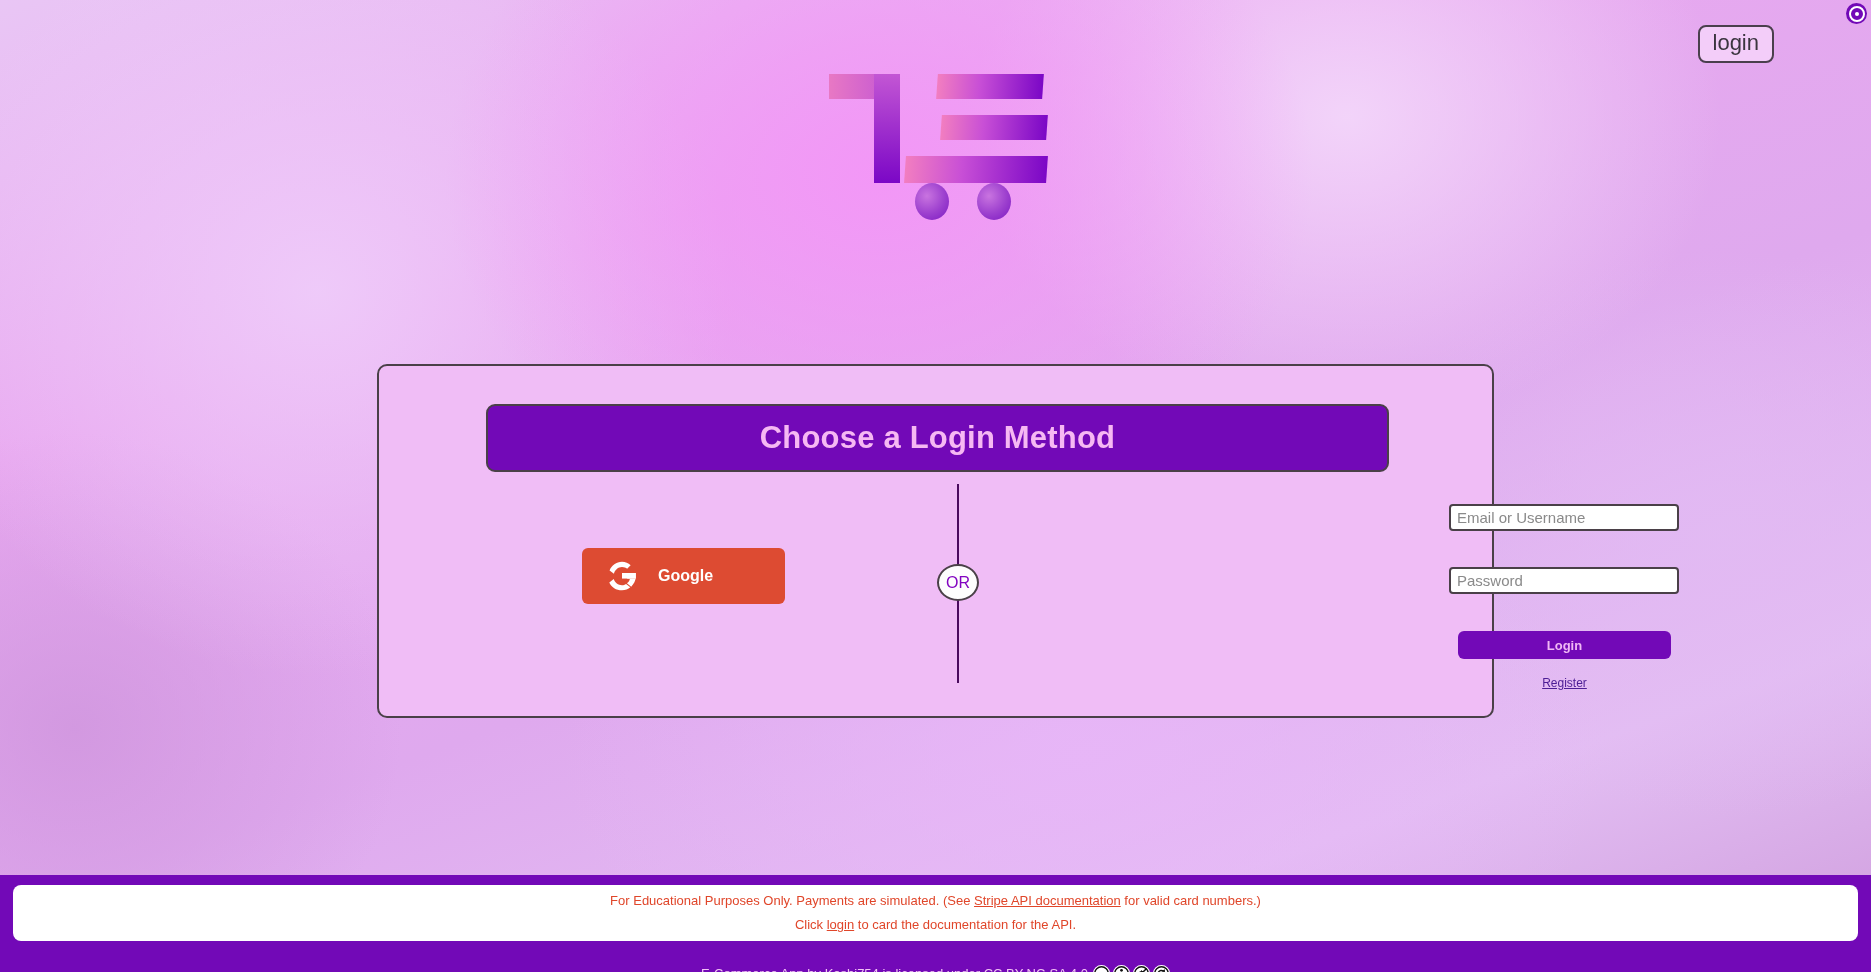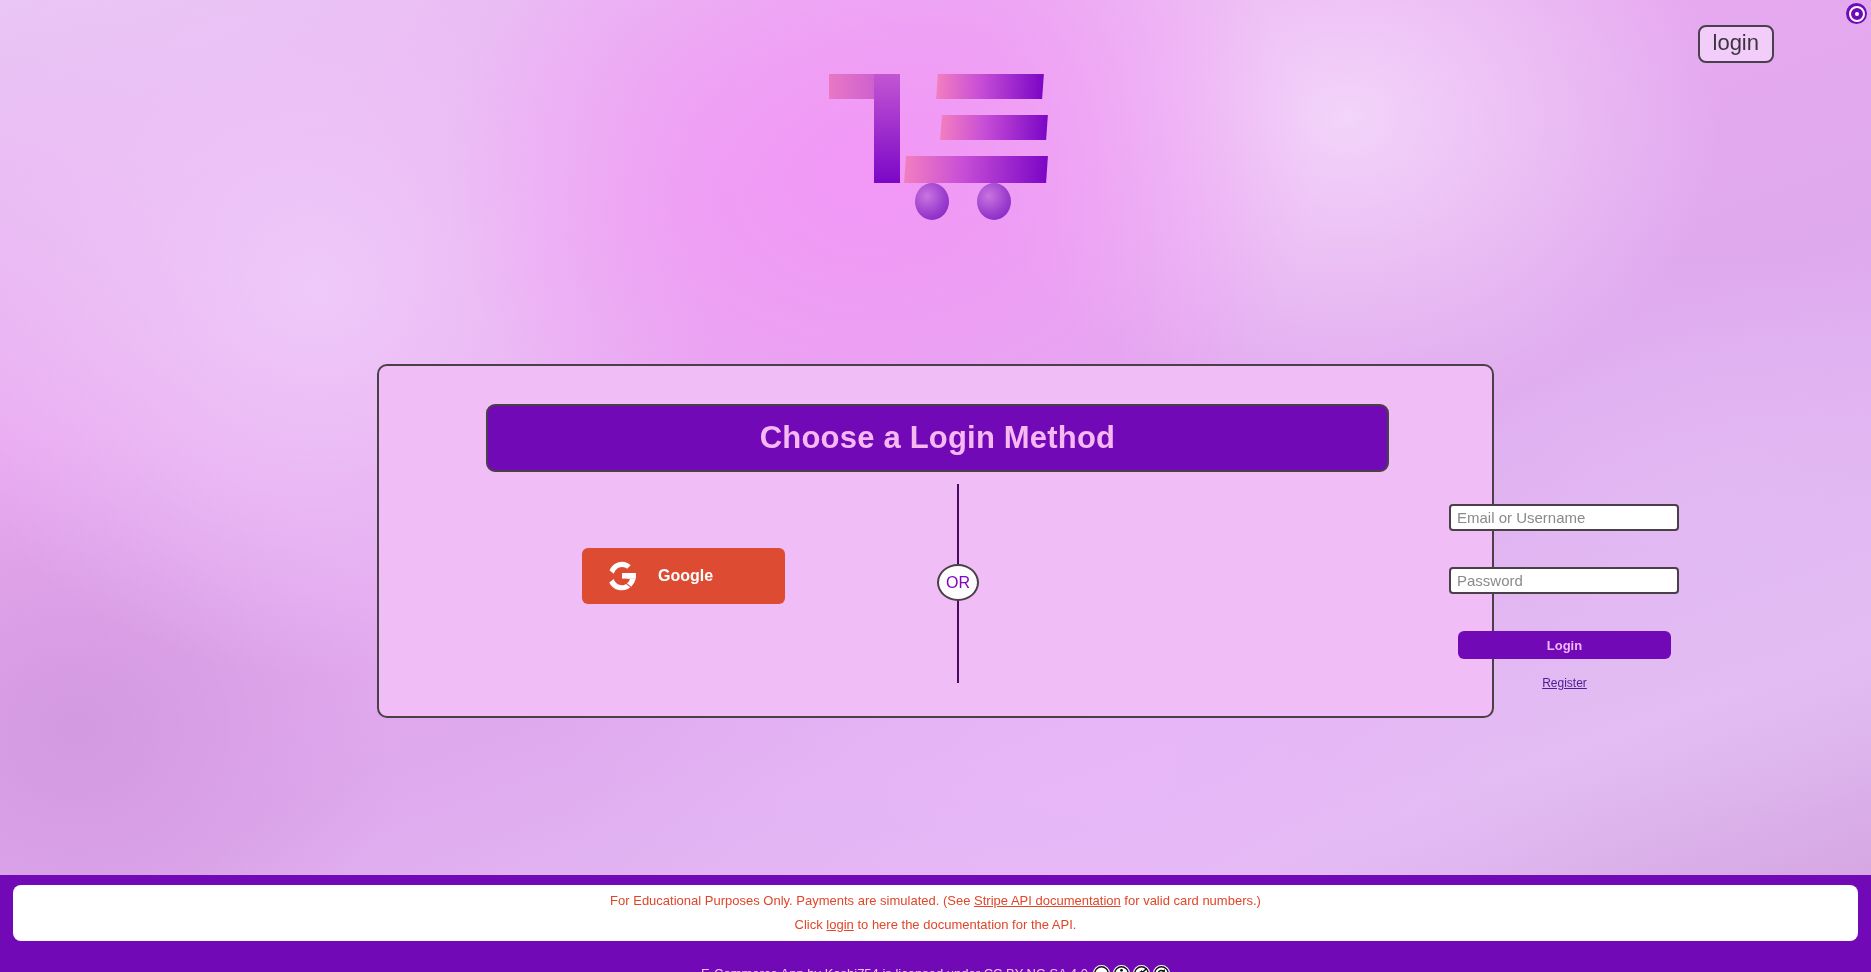--- a/index.html
+++ b/index.html
@@ -454,21 +454,21 @@
     </div>
   </div>
 
   <div class="footer">
 
     <div class="footer-notice">
       <div class="notice-line">
         <span>For Educational Purposes Only. Payments are simulated. (See </span><a>Stripe API documentation</a><span> for valid card numbers.)</span>
       </div>
       <div class="notice-line">
-        <span>Click </span><a>login</a><span> to here the documentation for the API.</span>
+        <span>Click </span><a>login</a><span> to card the documentation for the API.</span>
       </div>
     </div>
 
 
     <div class="license">
       <span class="license-text"><span>E-Commerce App by </span><a>Kashi754</a><span> is licensed under </span><a>CC BY-NC-SA 4.0</a><span> </span></span>
       <span class="cc-icons">
         <span class="cc-icon">
           <svg width="15" height="15" viewBox="0 0 16 16" aria-hidden="true">
             <circle cx="8" cy="8" r="7.2" fill="none" stroke="#111" stroke-width="1.5"></circle>

